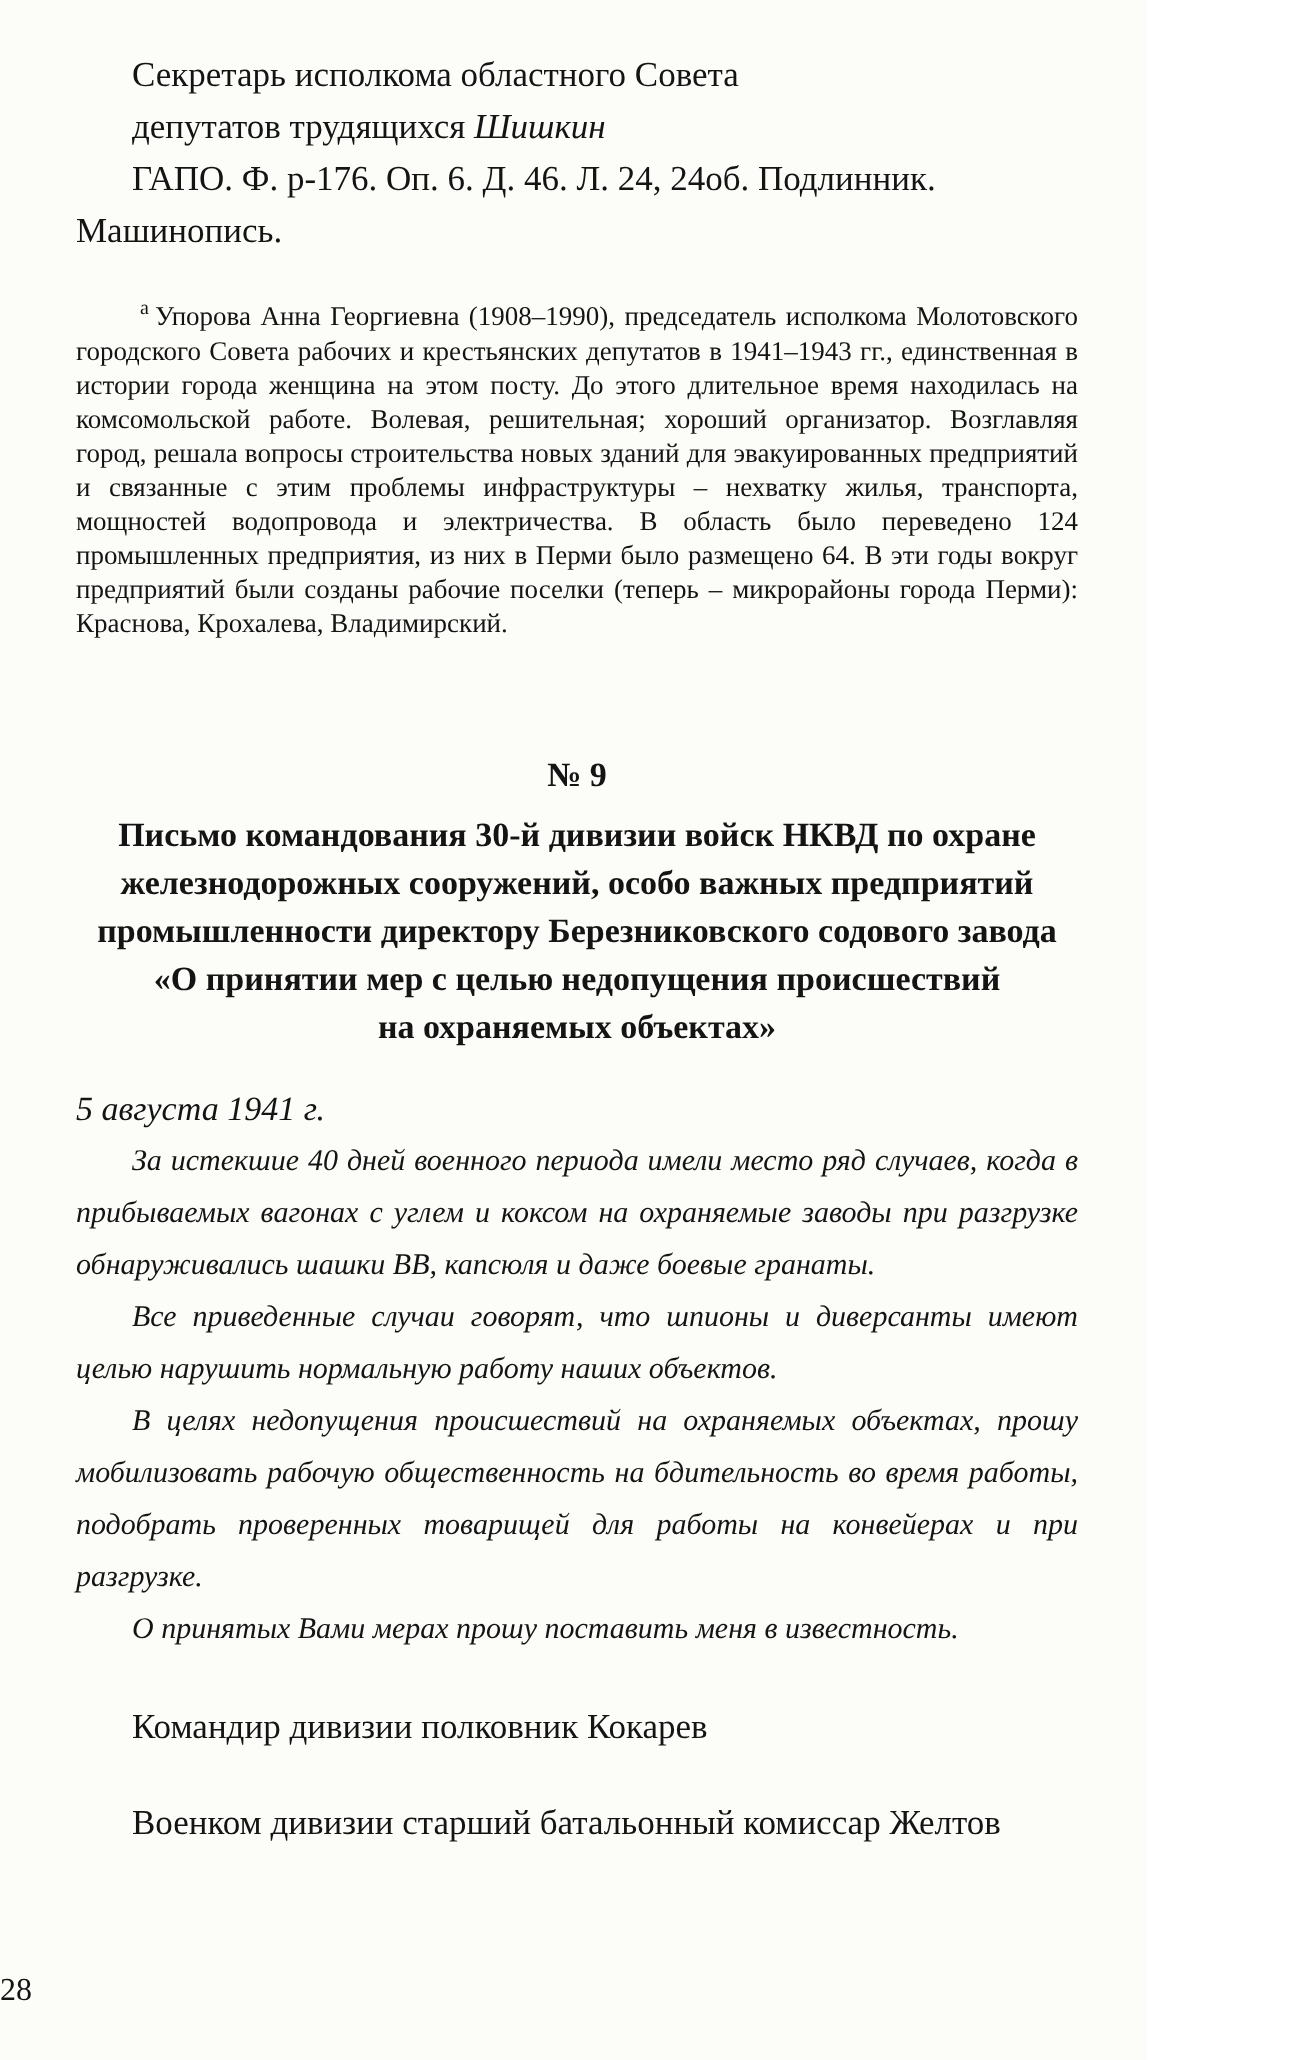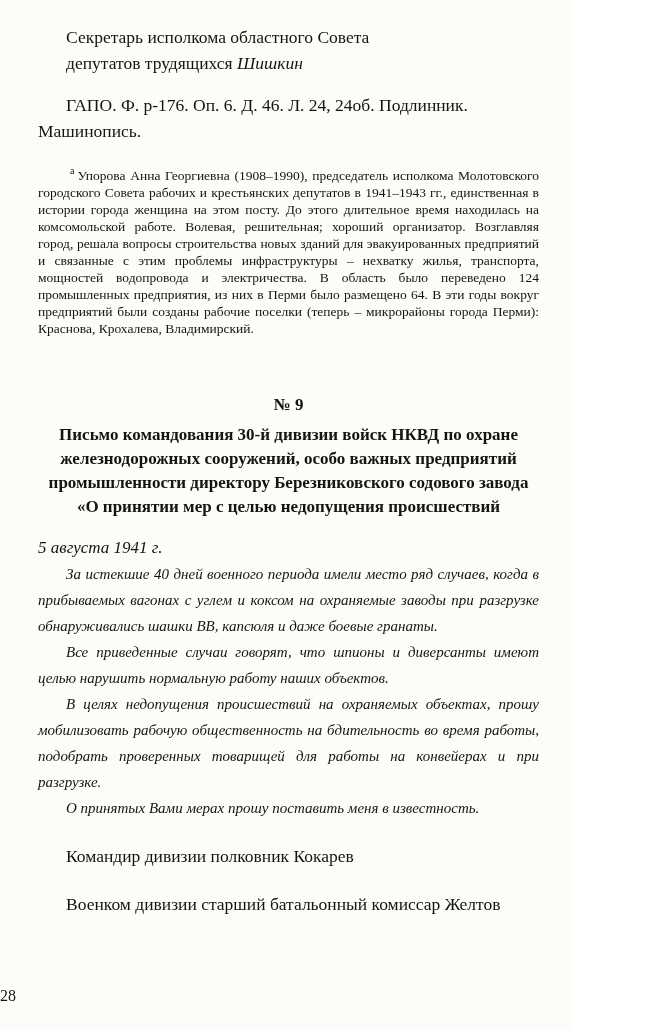--- a/index.html
+++ b/index.html
@@ -9,21 +9,21 @@
     width:573px;
     height:1030px;
     background:#fcfcf9;
     font-family:"Liberation Serif", "DejaVu Serif", serif;
     color:#141414;
     padding:24px 34px 0 38px;
     overflow:hidden;
   }
   .sig-block { margin-left:28px; font-size:17.5px; line-height:26px; }
   .it { font-style:italic; }
-  .archive { margin-top:16px; font-size:17.5px; line-height:26px; text-indent:28px; }
+  .archive { margin-top:0; font-size:17.5px; line-height:26px; text-indent:28px; }
   .footnote {
     margin-top:18px;
     font-size:13.5px;
     line-height:17px;
     text-align:justify;
     text-indent:32px;
   }
   .footnote sup { font-size:10px; margin-right:3px; }
   .doc-number { margin-top:56px; text-align:center; font-weight:bold; font-size:17px; line-height:24px; }
   .doc-title  { margin-top:6px;  text-align:center; font-weight:bold; font-size:17px; line-height:24px; }
@@ -57,20 +57,21 @@
     <sup>а</sup><span>Упорова Анна Георгиевна (1908–1990), председатель исполкома Молотовского городского Совета рабочих и крестьянских депутатов в 1941–1943 гг., единственная в истории города женщина на этом посту. До этого длительное время находилась на комсомольской работе. Волевая, решительная; хороший организатор. Возглавляя город, решала вопросы строительства новых зданий для эвакуированных предприятий и связанные с этим проблемы инфраструктуры – нехватку жилья, транспорта, мощностей водопровода и электричества. В область было переведено 124 промышленных предприятия, из них в Перми было размещено 64. В эти годы вокруг предприятий были созданы рабочие поселки (теперь – микрорайоны города Перми): Краснова, Крохалева, Владимирский.</span>
   </div>
 
   <div class="doc-number">№ 9</div>
 
   <div class="doc-title">
     <div>Письмо командования 30-й дивизии войск НКВД по охране</div>
     <div>железнодорожных сооружений, особо важных предприятий</div>
     <div>промышленности директору Березниковского содового завода</div>
     <div>«О принятии мер с целью недопущения происшествий</div>
+    <div>на охраняемых объектах»</div>
   </div>
 
   <div class="doc-date">5 августа 1941 г.</div>
 
   <div class="doc-body">
     <p class="para">За истекшие 40 дней военного периода имели место ряд случаев, когда в прибываемых вагонах с углем и коксом на охраняемые заводы при разгрузке обнаруживались шашки ВВ, капсюля и даже боевые гранаты.</p>
     <p class="para">Все приведенные случаи говорят, что шпионы и диверсанты имеют целью нарушить нормальную работу наших объектов.</p>
     <p class="para">В целях недопущения происшествий на охраняемых объектах, прошу мобилизовать рабочую общественность на бдительность во время работы, подобрать проверенных товарищей для работы на конвейерах и при разгрузке.</p>
     <p class="para">О принятых Вами мерах прошу поставить меня в известность.</p>
   </div>

